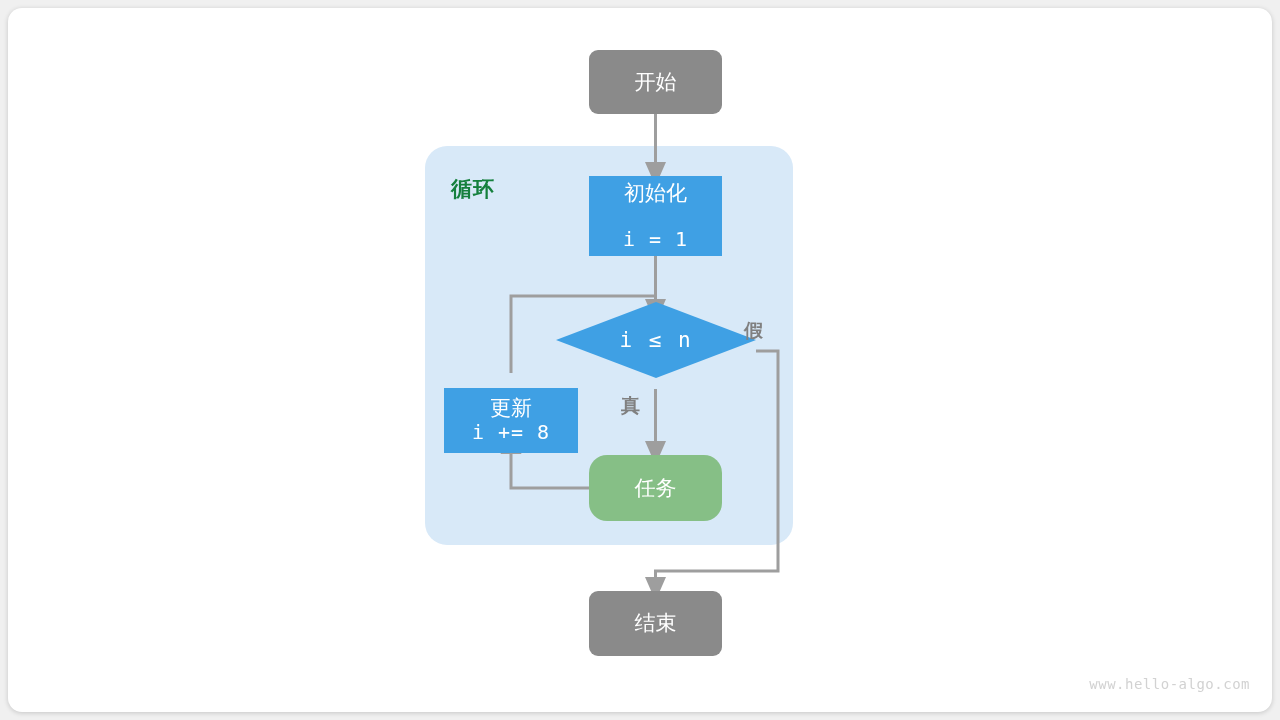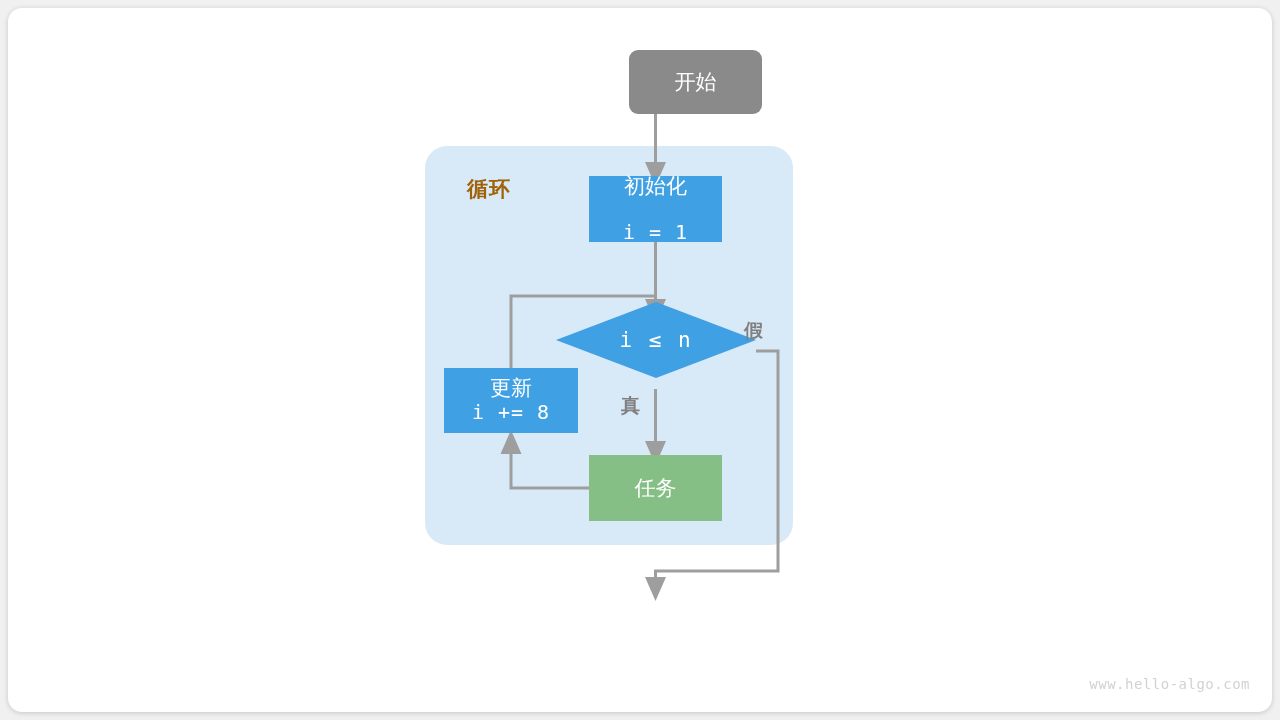--- a/index.html
+++ b/index.html
@@ -46,23 +46,22 @@
     height: 399px;
     background: #d8e9f8;
     border-radius: 22px;
   }
   .loop-label {
     position: absolute;
     left: 443px;
     top: 167px;
     font-size: 21px;
     font-weight: bold;
-    color: #a16207;
+    color: #15803d;
     letter-spacing: 1px;
-    margin-left: 16px;
   }
 
   
   .node {
     position: absolute;
     display: flex;
     flex-direction: column;
     align-items: center;
     justify-content: center;
     color: #ffffff;
@@ -78,25 +77,25 @@
     font-family: "DejaVu Sans Mono", monospace;
     font-size: 20px;
     letter-spacing: 1px;
   }
 
   .terminal {
     background: #8a8a8a;
     border-radius: 9px;
   }
   .process-blue { background: #3fa0e4; }
-  .process-green { background: #86bf86; }
-
-  #node-start   { left: 581px; top: 42px;  width: 133px; height: 64px; margin-left: 40px; }
-  #node-init    { left: 581px; top: 168px; width: 133px; height: 66px; gap: 22px; }
-  #node-update  { left: 436px; top: 360px; width: 134px; height: 65px; }
+  .process-green { background: #86bf86; border-radius: 18px; }
+
+  #node-start   { left: 581px; top: 42px;  width: 133px; height: 64px; }
+  #node-init    { left: 581px; top: 168px; width: 133px; height: 80px; gap: 22px; }
+  #node-update  { left: 436px; top: 380px; width: 134px; height: 65px; }
   #node-task    { left: 581px; top: 447px; width: 133px; height: 66px; }
   #node-end     { left: 581px; top: 583px; width: 133px; height: 65px; }
 
   
   .diamond-wrap {
     position: absolute;
     left: 548px;
     top: 294px;
     width: 200px;
     height: 76px;
@@ -191,20 +190,23 @@
 
     <div class="node process-blue" id="node-update">
       <span class="cn">更新</span>
       <span class="code">i += 8</span>
     </div>
 
     <div class="node process-green" id="node-task">
       <span class="cn">任务</span>
     </div>
 
+    <div class="node terminal" id="node-end">
+      <span class="cn">结束</span>
+    </div>
 
     <div class="branch-label" id="label-true">真</div>
     <div class="branch-label" id="label-false">假</div>
 
     <div class="watermark">www.hello-algo.com</div>
 
   </div>
 </div>
 
 </body></html>

